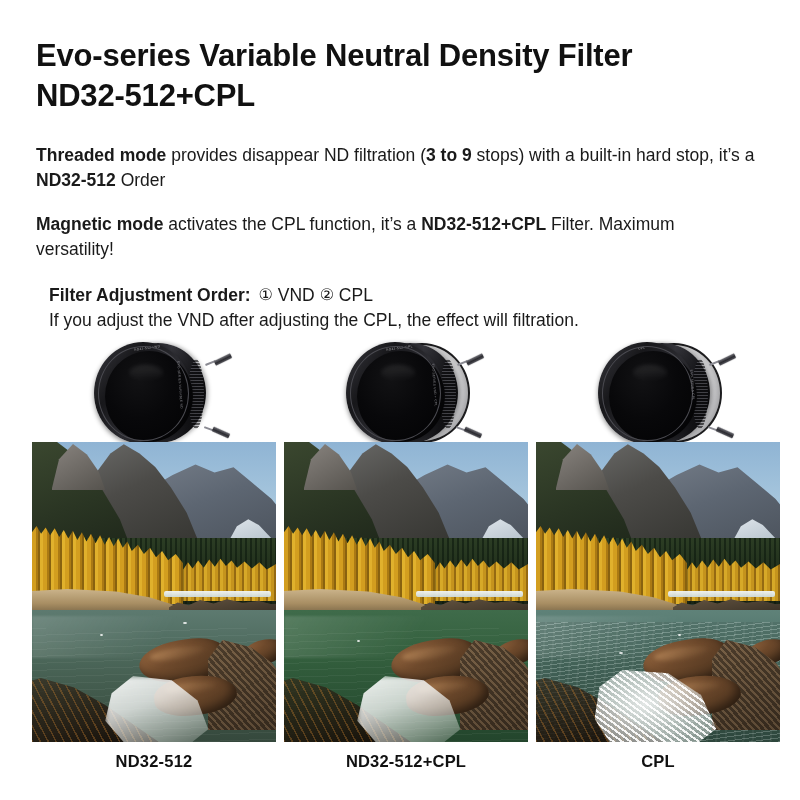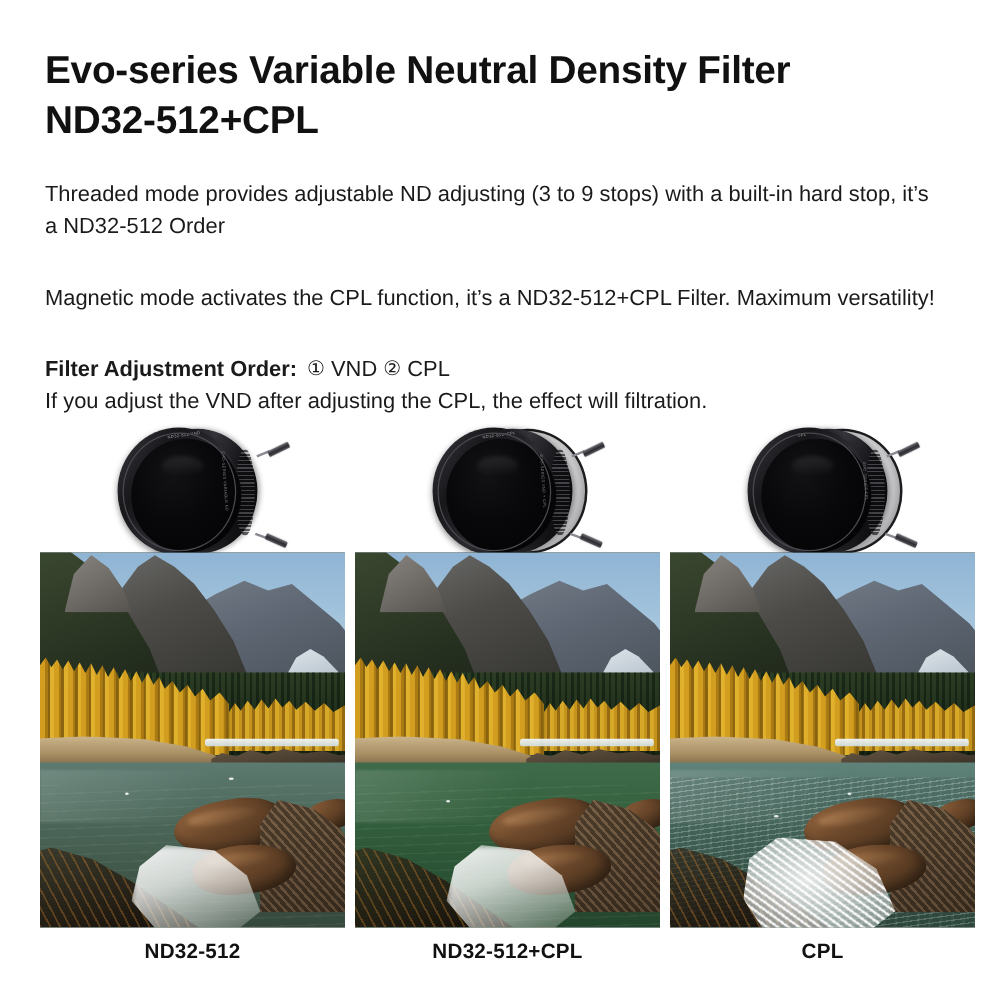--- a/index.html
+++ b/index.html
@@ -37,24 +37,24 @@
 
   
   .para {
     position: absolute;
     left: 36px;
     width: 720px;
     font-size: 17.5px;
     line-height: 25px;
     color: #1a1a1a;
   }
-  .para b { font-weight: normal; text-align: right; }
+  .para b { font-weight: bold; text-align: right; }
   .para-1 { top: 143px; }
-  .para-2 { top: 226px; }
-  .para-3 { top: 283px; }
+  .para-2 { top: 212px; }
+  .para-3 { top: 283px; margin-left: 13px; }
 
   .circled {
     display: inline-block;
     font-size: 16px;
     line-height: 16px;
     vertical-align: 1px;
   }
   .order-head { font-weight: bold; }
   .order-items { padding-left: 8px; font-weight: normal; }
 
@@ -531,21 +531,21 @@
 </head>
 <body>
 
 <div id="page">
 
   <div class="title-block">
     <div class="title-line">Evo-series Variable Neutral Density Filter</div>
     <div class="title-line">ND32-512+CPL</div>
   </div>
 
-  <div class="para para-1"><b>Threaded mode</b><span> provides adjustable ND adjusting (</span><b>3 to 9</b><span> stops) with a built-in hard stop, it’s a </span><b>ND32-512</b><span> Order</span></div>
+  <div class="para para-1"><b>Threaded mode</b><span> provides disappear ND filtration (</span><b>3 to 9</b><span> stops) with a built-in hard stop, it’s a </span><b>ND32-512</b><span> Order</span></div>
 
   <div class="para para-2"><b>Magnetic mode</b><span> activates the CPL function, it’s a </span><b>ND32-512+CPL</b><span> Filter. Maximum versatility!</span></div>
 
   <div class="para para-3"><span class="order-head">Filter Adjustment Order:</span><span class="order-items"><span class="circled">①</span>
       <span>VND</span>
       <span class="circled">②</span>
       <span>CPL</span></span><br><span>If you adjust the VND after adjusting the CPL, the effect will filtration.</span></div>
 
   <div class="filter-row">
 

